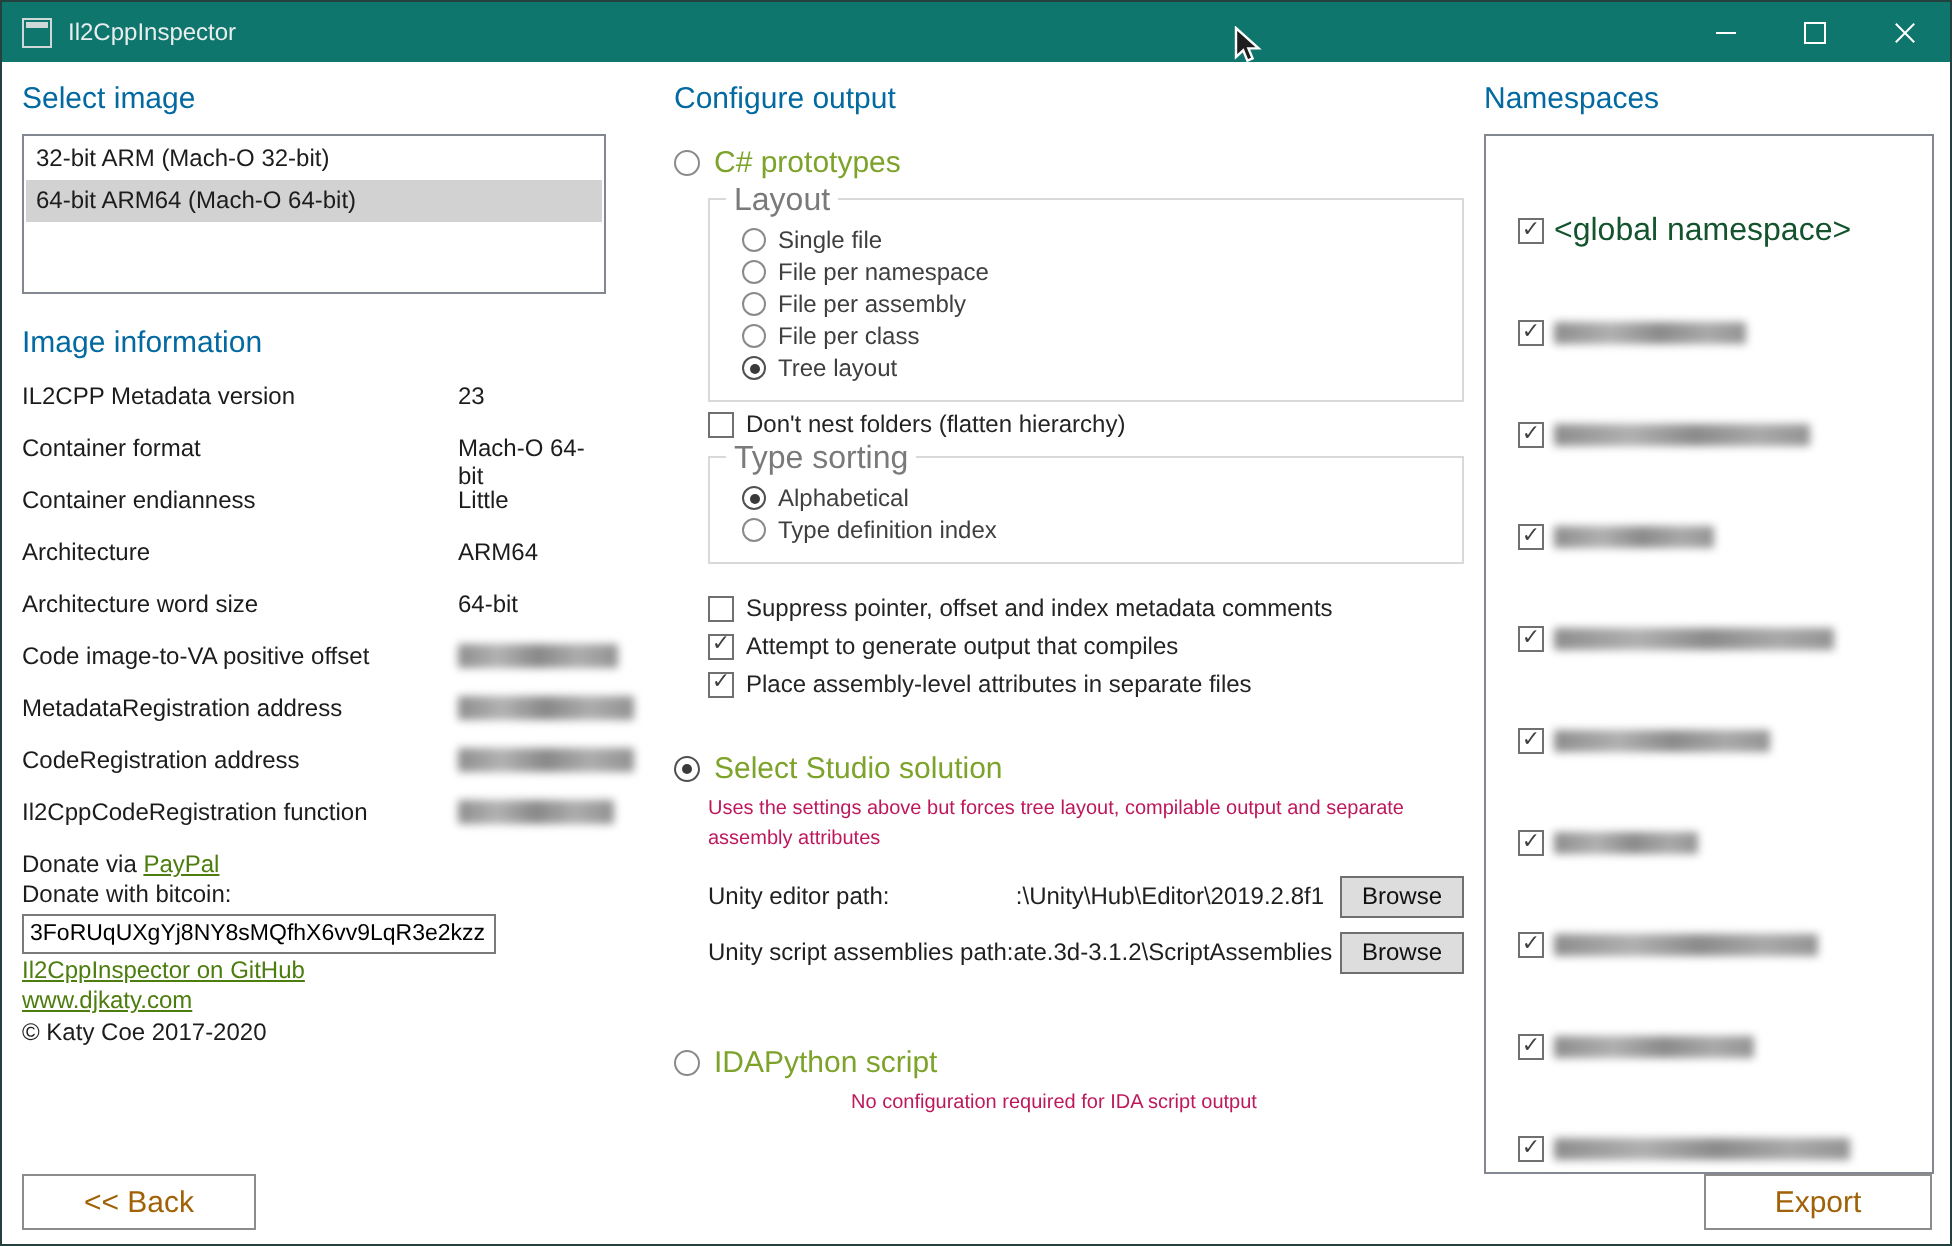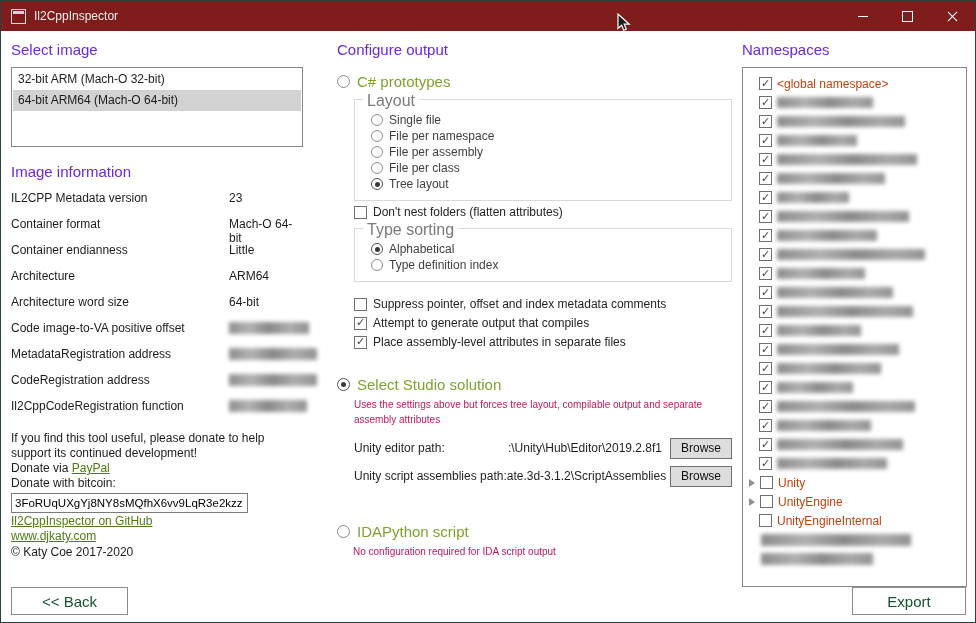--- a/index.html
+++ b/index.html
@@ -1,38 +1,38 @@
 <!DOCTYPE html>
 <html><head>
 <meta charset="utf-8">
 <style>
   html,body{margin:0;padding:0;}
   body{width:976px;height:623px;position:relative;overflow:hidden;background:#fff;
        font-family:"Liberation Sans",sans-serif;color:#1c1c1c;}
   .window{position:absolute;inset:0;border:1px solid #24403f;display:flex;flex-direction:column;background:#fff;}
   
-  .titlebar{height:30px;flex:none;background:#7f1d1d;display:flex;align-items:center;}
+  .titlebar{height:30px;flex:none;background:#0f766e;display:flex;align-items:center;}
   .app-icon{width:13px;height:13px;margin:0 8px 0 10px;border:1px solid #cfd8d8;position:relative;flex:none;}
   .app-icon::after{content:"";position:absolute;left:1px;top:1px;right:1px;height:3px;background:#cfd8d8;}
   .title-text{font-size:12px;color:#e8eeee;}
   .win-controls{margin-left:auto;display:flex;height:100%;}
   .win-btn{width:45px;height:100%;display:flex;align-items:center;justify-content:center;}
   .glyph-min{width:10px;height:1px;background:#fff;display:block;}
   .glyph-max{width:9px;height:9px;border:1px solid #fff;display:block;}
   .glyph-x{width:11px;height:11px;position:relative;display:block;}
   .glyph-x::before,.glyph-x::after{content:"";position:absolute;left:-1px;top:5px;width:13px;height:1px;background:#fff;}
   .glyph-x::before{transform:rotate(45deg);}
   .glyph-x::after{transform:rotate(-45deg);}
   .cursor{position:absolute;left:616px;top:12px;z-index:50;}
   
   .content{position:relative;flex:1;}
   .col-left{position:absolute;left:10px;top:10px;width:292px;}
   .col-mid{position:absolute;left:336px;top:10px;width:395px;}
   .col-right{position:absolute;left:741px;top:10px;width:225px;}
-  .h-blue{color:#6d28d9;font-size:15px;line-height:18px;}
+  .h-blue{color:#0369a1;font-size:15px;line-height:18px;}
   .mt8{margin-top:8px;}.mt10{margin-top:10px;}.mt12{margin-top:12px;}.mt14{margin-top:14px;}
   .mt16{margin-top:16px;}.mt24{margin-top:24px;}.mt34{margin-top:34px;}
   
   .listbox{margin-top:8px;height:76px;border:1px solid #828790;padding:1px;background:#fff;}
   .list-item{height:21px;line-height:21px;padding-left:5px;font-size:12px;color:#1c1c1c;white-space:nowrap;}
   .list-item.selected{background:#d2d2d2;}
   .info-table{margin-top:10px;}
   .info-row{display:flex;height:26px;align-items:flex-start;font-size:12px;}
   .info-label{width:218px;flex:none;}
   .info-value{flex:1;}
@@ -40,21 +40,21 @@
     background:linear-gradient(90deg,#8d8d8d,#b2b2b2 25%,#888 50%,#adadad 75%,#919191);
     filter:blur(2px);}
   .para{margin-top:6px;font-size:12px;line-height:15px;}
   .para2{font-size:12px;line-height:15px;}
   .link{color:#4d7c0f;text-decoration:underline;font-size:12px;cursor:pointer;}
   .block{display:block;margin-top:1px;}
   .bitcoin-input{display:block;margin-top:2px;width:237px;height:20px;border:1px solid #7a7a7a;
     font-family:inherit;font-size:11.5px;padding:1px 3px;color:#000;box-sizing:border-box;background:#fff;}
   .copyright{font-size:12px;margin-top:2px;}
   .big-btn{position:absolute;height:28px;background:#fff;border:1px solid #8c8c8c;
-    color:#14532d;font-size:15px;font-family:inherit;cursor:pointer;}
+    color:#a16207;font-size:15px;font-family:inherit;cursor:pointer;}
   .big-btn.back{left:10px;top:556px;width:117px;}
   .big-btn.export{left:851px;top:556px;width:114px;}
   
   .radio-row{display:flex;align-items:center;gap:7px;height:20px;}
   .green-label{color:#7da32b;font-size:15px;}
   .radio{width:13px;height:13px;border:1px solid #8a8a8a;border-radius:50%;background:#fff;
     display:inline-block;flex:none;position:relative;box-sizing:border-box;}
   .radio.on{border-color:#505050;}
   .radio.on::after{content:"";position:absolute;left:3px;top:3px;width:5px;height:5px;border-radius:50%;background:#3a3a3a;}
   .groupbox{position:relative;margin-left:17px;border:1px solid #d9d9d9;padding:12px 10px 8px 16px;margin-top:8px;}
@@ -68,21 +68,21 @@
   .cb-row{display:flex;align-items:center;gap:6px;margin-left:17px;font-size:12px;color:#242424;height:16px;margin-top:3px;}
   .desc{margin:3px 0 0 17px;font-size:10px;color:#be185d;width:372px;line-height:15px;}
   .field-row{display:flex;align-items:center;margin:6px 0 0 17px;height:22px;font-size:12px;}
   .field-row.first{margin-top:10px;}
   .field-label{flex:none;color:#1f1f1f;}
   .field-value{flex:1;text-align:right;padding-right:8px;white-space:nowrap;overflow:hidden;color:#1f1f1f;}
   .browse-btn{flex:none;width:62px;height:21px;background:#ddd;border:1px solid #707070;
     font-size:12px;color:#111;font-family:inherit;cursor:pointer;}
   
   .ns-panel{margin-top:8px;height:506px;border:1px solid #828790;padding:6px 4px;overflow:hidden;background:#fff;}
-  .ns-row{display:flex;align-items:center;height:19px;gap:5px;padding-left:12px;font-size:12px;color:#c2410c;white-space:nowrap;}
+  .ns-row{display:flex;align-items:center;height:19px;gap:5px;padding-left:12px;font-size:16px;color:#14532d;white-space:nowrap;margin-top:32px;}
   .ns-row.has-exp{padding-left:2px;}
   .expander{width:0;height:0;border-top:4px solid transparent;border-bottom:4px solid transparent;
     border-left:6px solid #8f8f8f;flex:none;}
   .blur-label{height:11px;border-radius:1px;flex:none;
     background:linear-gradient(90deg,#8d8d8d,#b0b0b0 30%,#8a8a8a 55%,#a9a9a9 80%,#939393);
     filter:blur(2px);}
   .blur-plain{height:12px;margin-left:2px;}
 </style>
 </head>
 <body>
@@ -150,21 +150,20 @@
           <div class="info-row">
             <div class="info-label">CodeRegistration address</div>
             <div class="info-value"><span class="redacted" style="width: 88px;"></span></div>
           </div>
           <div class="info-row">
             <div class="info-label">Il2CppCodeRegistration function</div>
             <div class="info-value"><span class="redacted" style="width: 78px;"></span></div>
           </div>
         </div>
 
-      <div class="para">If you find this tool useful, please donate to help support its continued development!</div>
       <div class="para2"><span>Donate via </span><a class="link">PayPal</a></div>
       <div class="para2">Donate with bitcoin:</div>
       <input class="bitcoin-input" value="3FoRUqUXgYj8NY8sMQfhX6vv9LqR3e2kzz" style="">
 
       <a class="link block mt8">Il2CppInspector on GitHub</a>
       <a class="link block">www.djkaty.com</a>
       <div class="copyright">© Katy Coe 2017-2020</div>
     </div>
 
     <button class="big-btn back">&lt;&lt; Back</button>
@@ -198,21 +197,21 @@
             </div>
             <div class="opt-row">
               <span class="radio on"></span>
               <span>Tree layout</span>
             </div>
           </div>
       </div>
 
       <div class="cb-row mt14">
         <span class="cb"></span>
-        <span>Don't nest folders (flatten attributes)</span>
+        <span>Don't nest folders (flatten hierarchy)</span>
       </div>
 
       <div class="groupbox mt10">
         <span class="gb-title">Type sorting</span>
         <div>
             <div class="opt-row">
               <span class="radio on"></span>
               <span>Alphabetical</span>
             </div>
             <div class="opt-row">
@@ -252,21 +251,21 @@
             <span class="field-label">Unity script assemblies path:</span>
             <span class="field-value">ate.3d-3.1.2\ScriptAssemblies</span>
             <button class="browse-btn">Browse</button>
           </div>
         </div>
 
       <div class="radio-row mt34">
         <span class="radio"></span>
         <span class="green-label">IDAPython script</span>
       </div>
-      <div class="desc" style="margin-left:16px;">No configuration required for IDA script output</div>
+      <div class="desc" style="margin-left:4px;text-align:center;">No configuration required for IDA script output</div>
     </div>
 
     <div class="col-right">
       <div class="h-blue">Namespaces</div>
       <div class="ns-panel">
           <div class="ns-row">
             <span class="cb on"></span>
             <span>&lt;global namespace&gt;</span>
           </div>
           <div class="ns-row">

